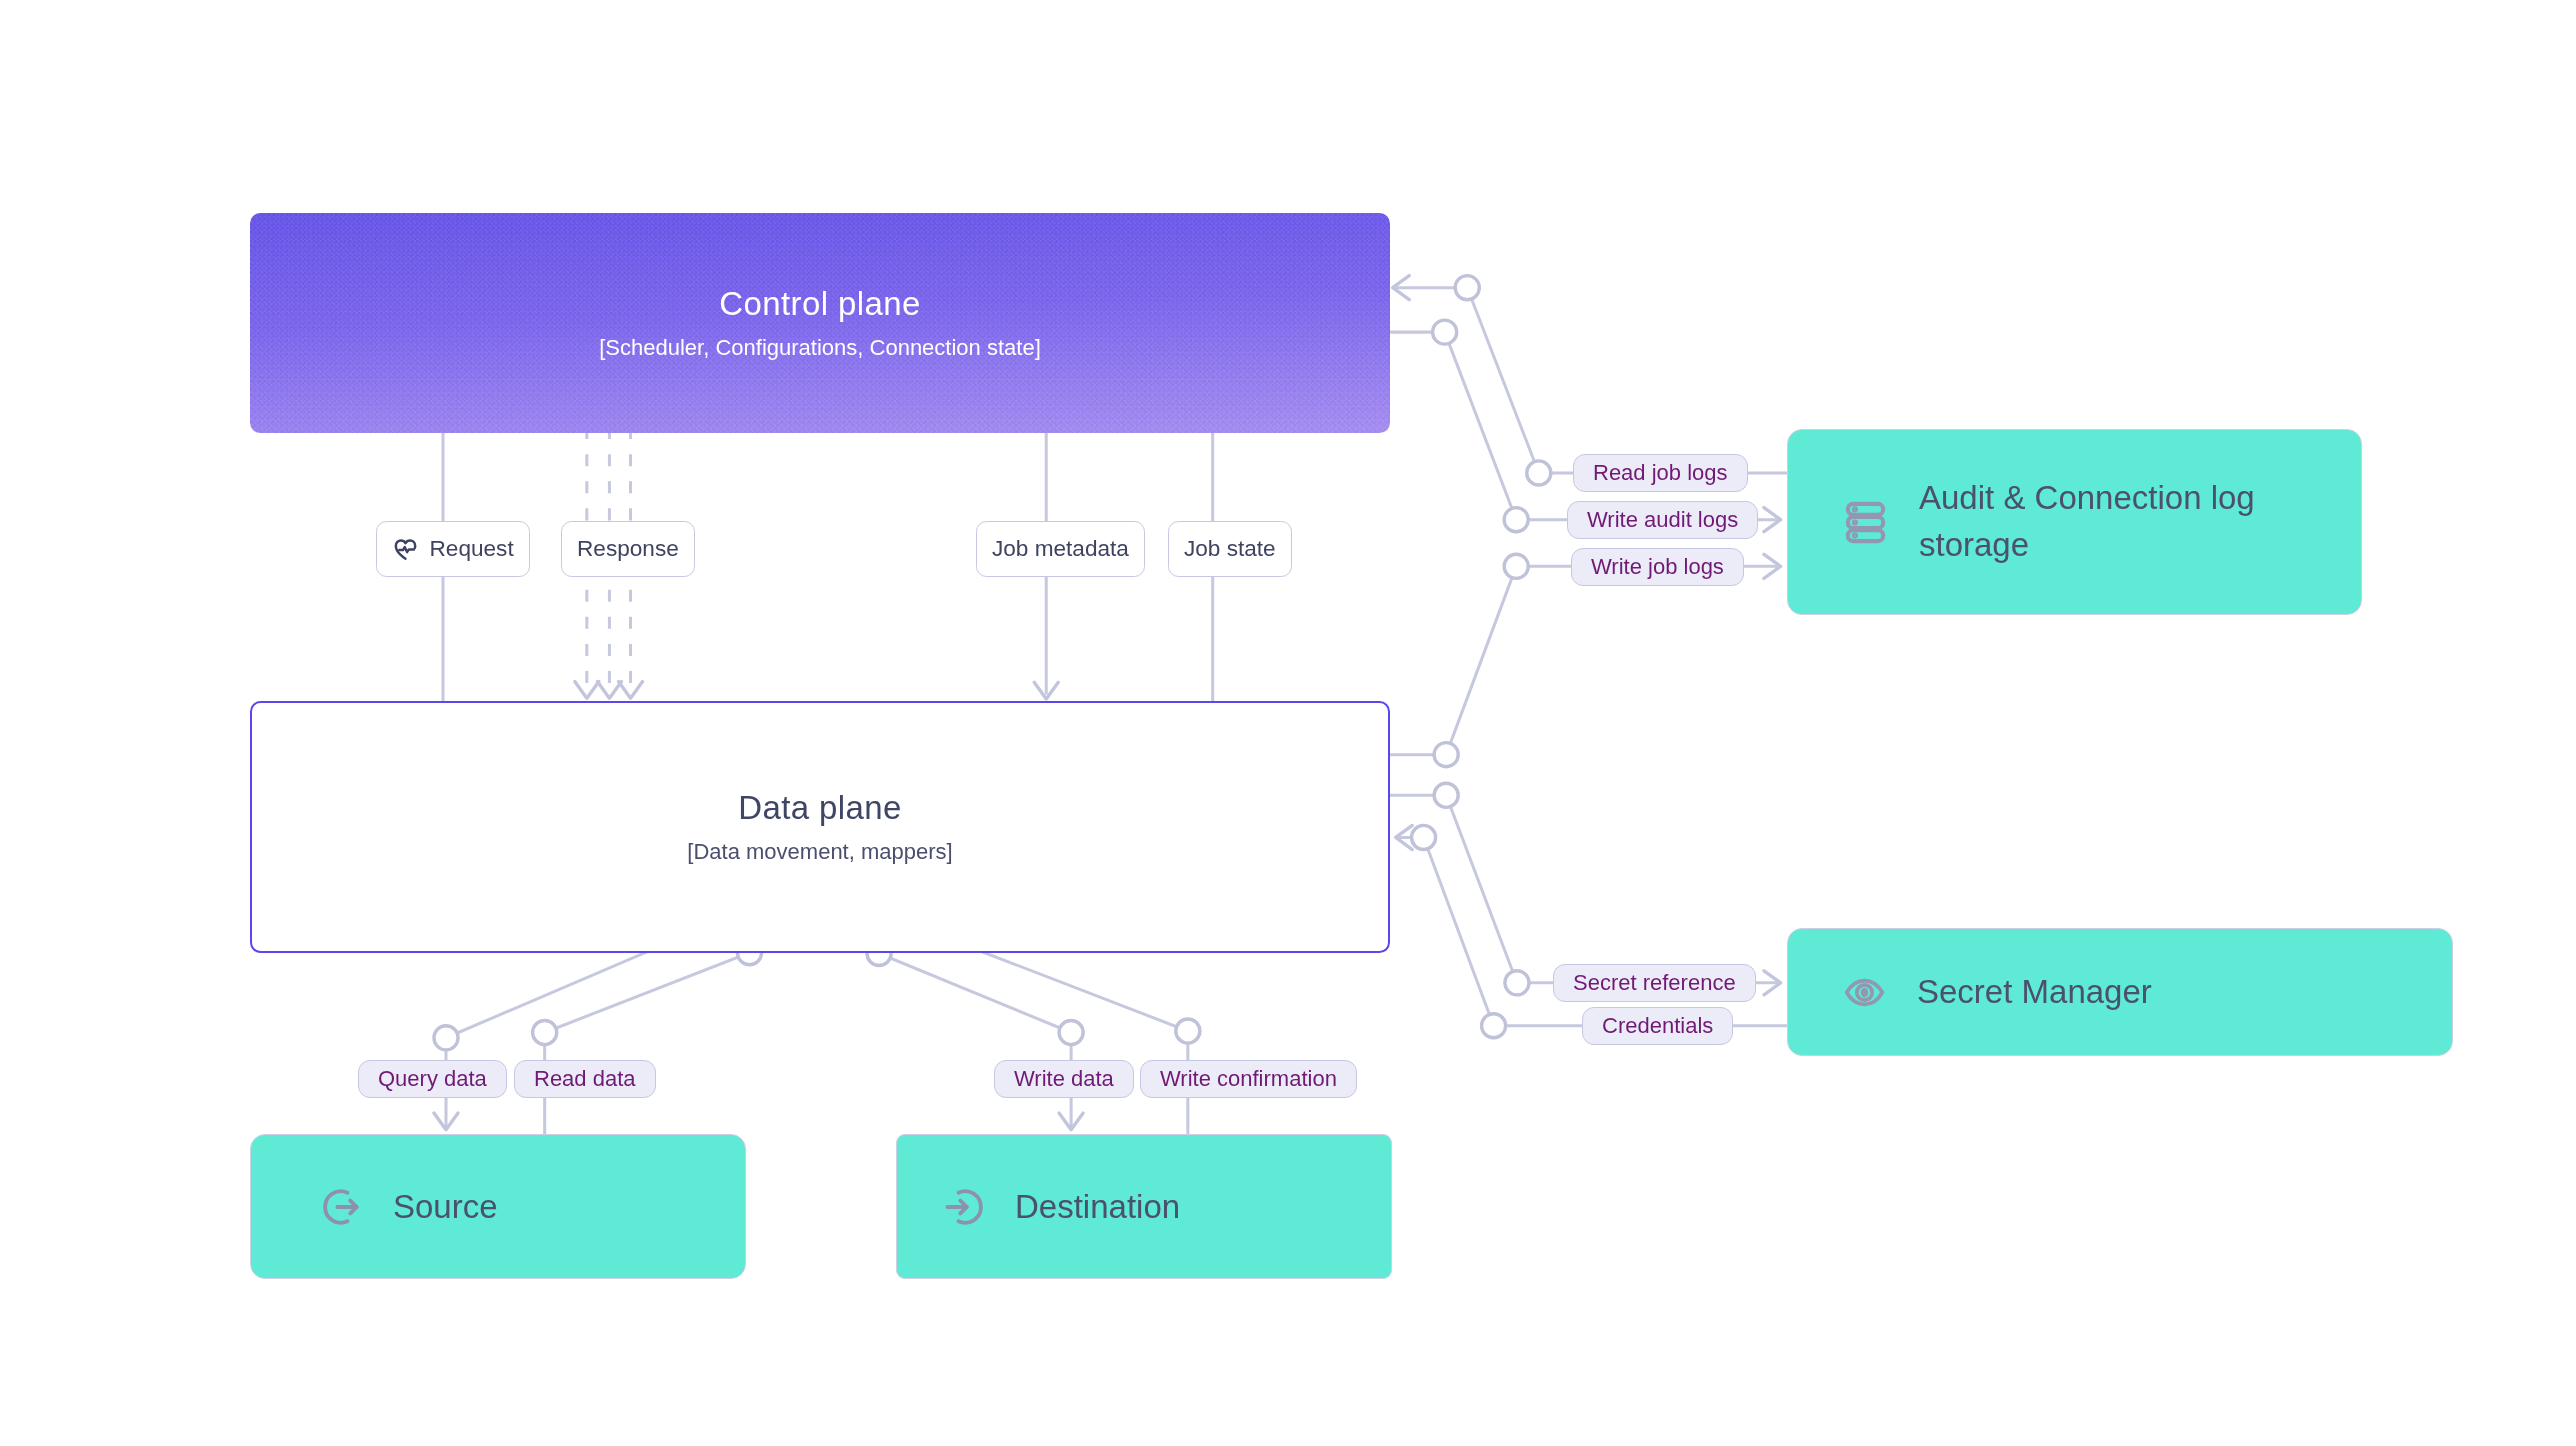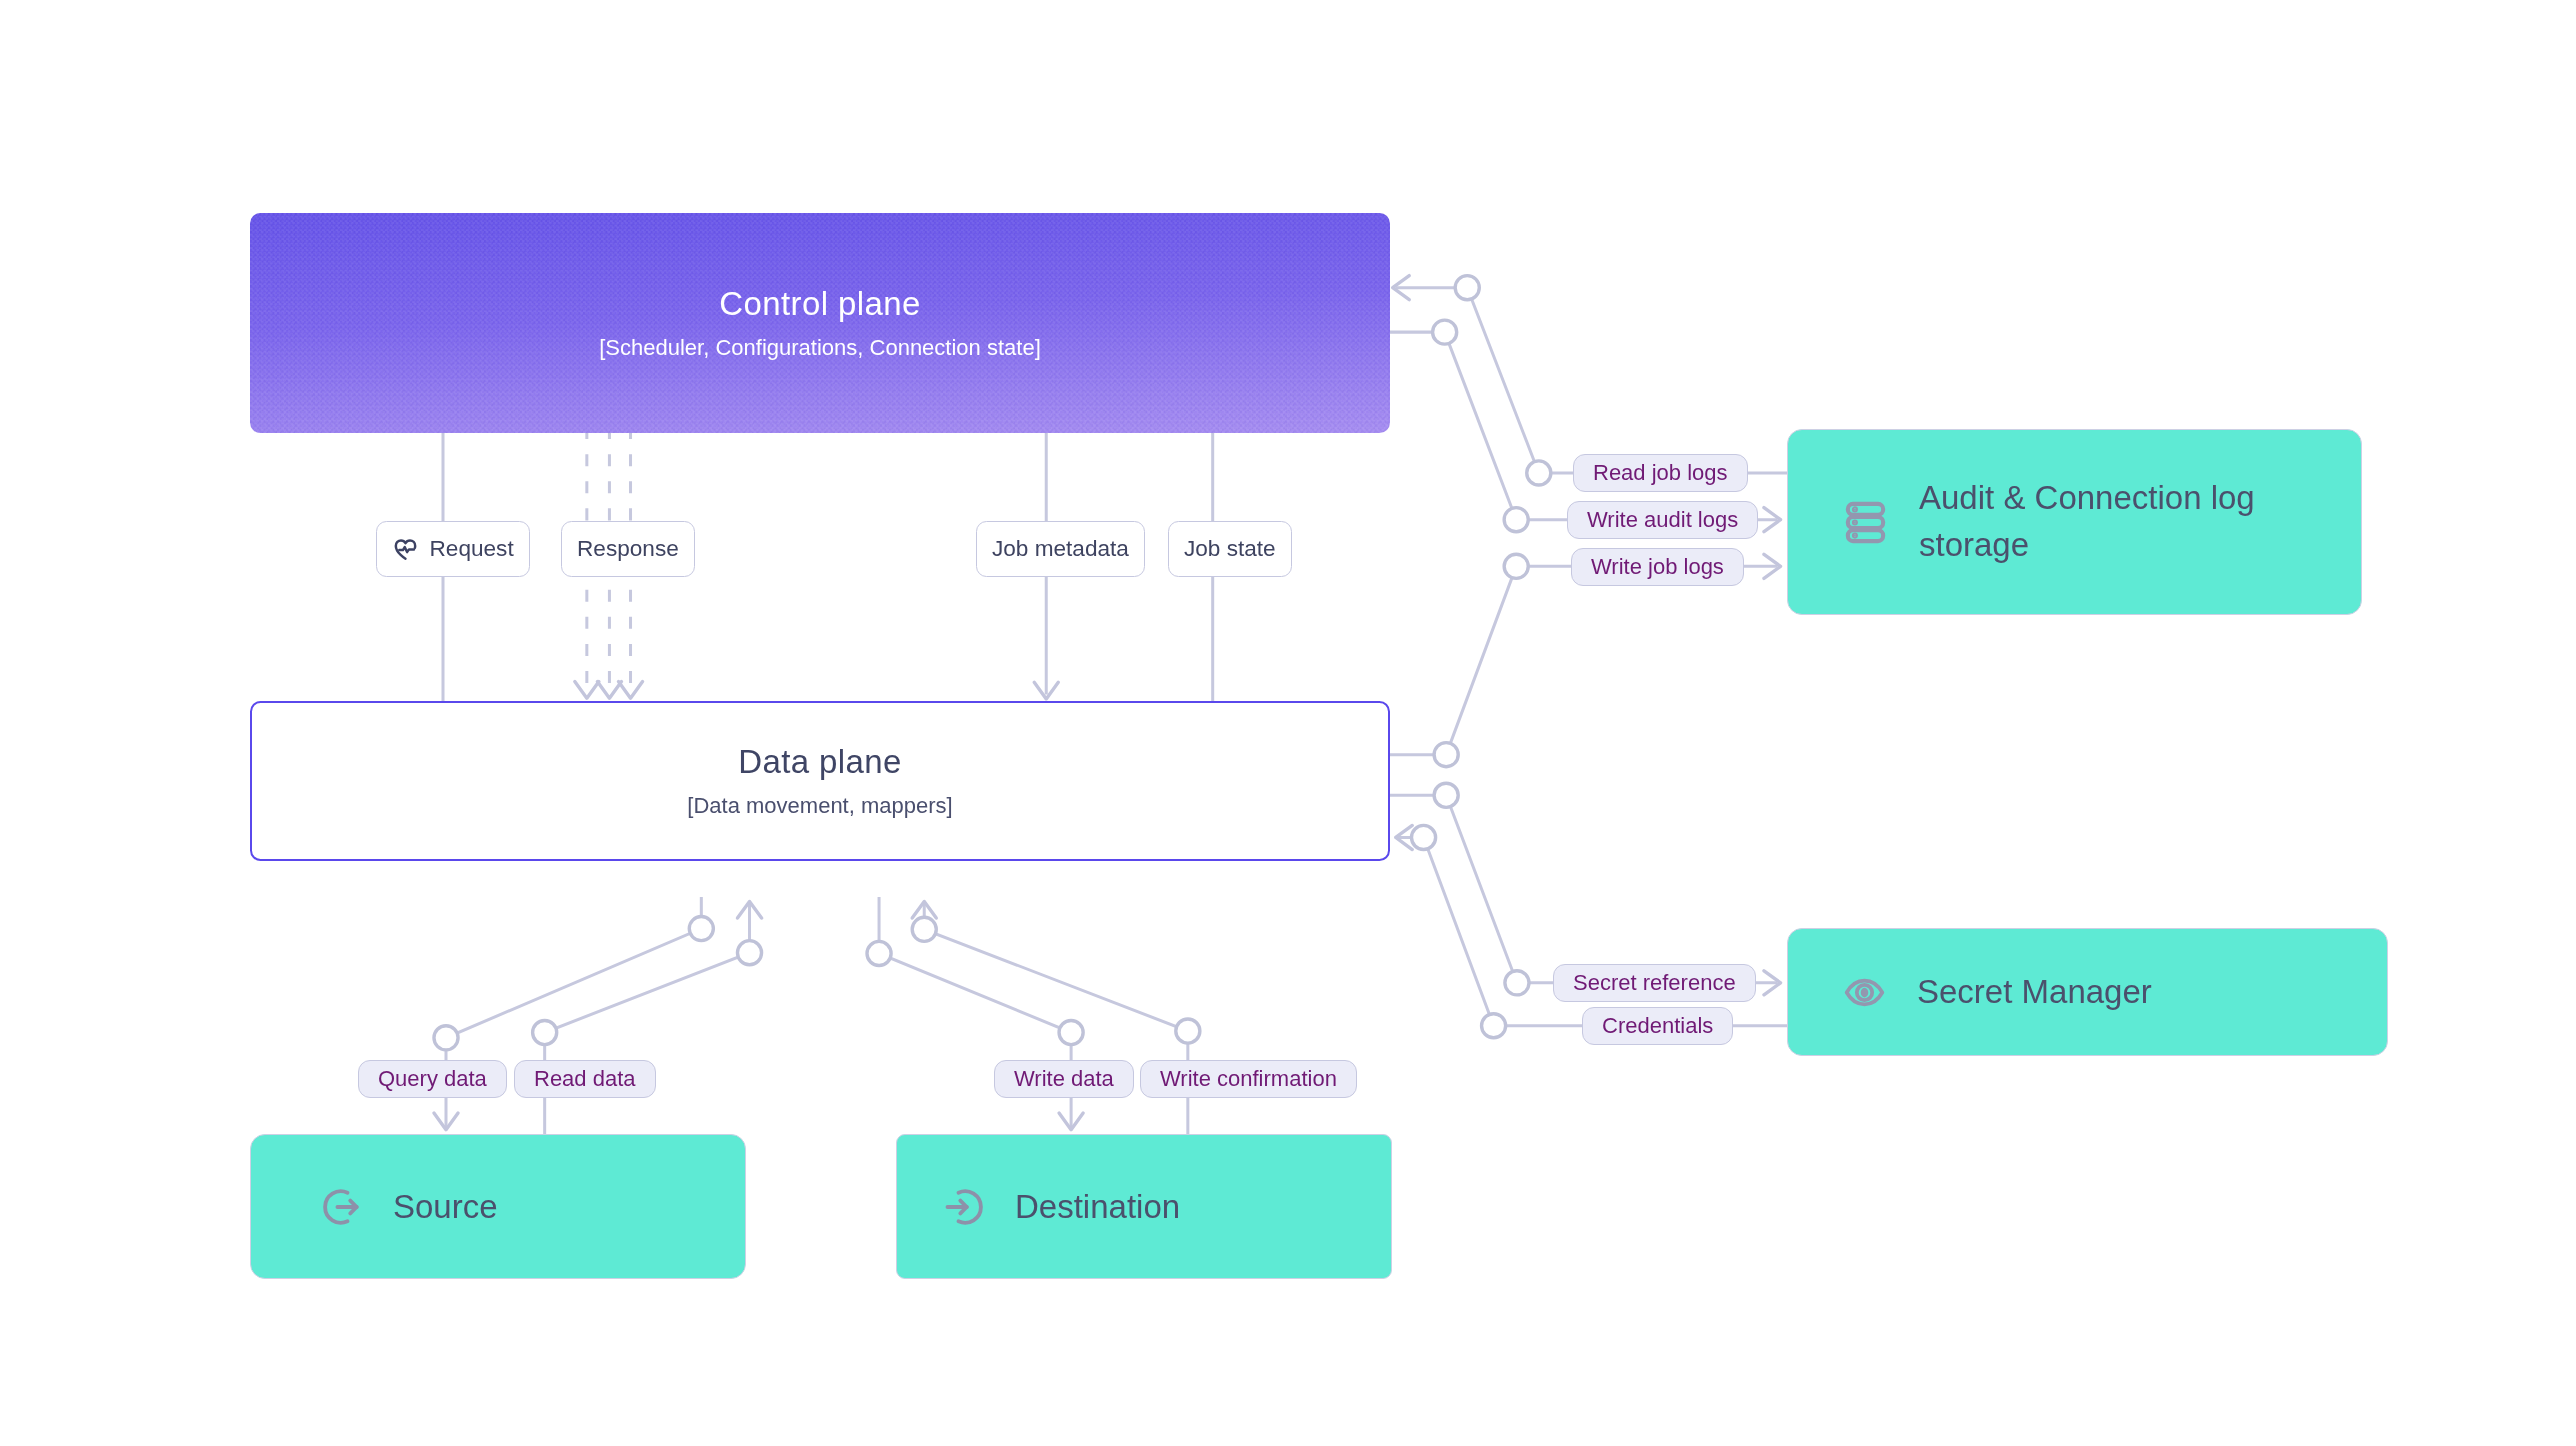--- a/index.html
+++ b/index.html
@@ -15,30 +15,30 @@
   .plane-title{font-size:33px;font-weight:500;letter-spacing:0.4px;}
   .plane-sub{font-size:22px;font-weight:400;}
 
   #control-plane{left:250px;top:213px;width:1140px;height:220px;border-radius:10.5px;
     background:
       repeating-conic-gradient(rgba(255,255,255,0.07) 0% 25%, rgba(0,0,0,0) 25% 50%),
       repeating-conic-gradient(rgba(40,20,180,0.06) 0% 25%, rgba(0,0,0,0) 25% 50%),
       linear-gradient(178deg,#6553e8 0%,#7a64ec 45%,#a78ef1 100%);
     background-size:4.5px 4.5px,6.8px 6.8px,100% 100%;
     display:flex;flex-direction:column;align-items:center;justify-content:center;gap:12px;color:#ffffff;}
-  #data-plane{left:250px;top:701px;width:1140px;height:160px;border-radius:10.5px;background:#ffffff;
+  #data-plane{left:250px;top:701px;width:1140px;height:252px;border-radius:10.5px;background:#ffffff;
     border:2.3px solid #5a48ec;display:flex;flex-direction:column;align-items:center;justify-content:center;
     gap:12px;color:#3f4565;}
   #data-plane .plane-sub{color:#4a4f6e;}
 
   .sys-box{background:#5eead4;border:1.9px solid #cdd0e4;border-radius:15px;display:flex;align-items:center;
     color:#4b506c;font-size:33px;font-weight:500;}
   #audit-box{left:1787px;top:429px;width:575px;height:186px;padding-left:54px;gap:30px;}
   #audit-box .sys-title{max-width:362px;line-height:1.42;}
-  #secret-box{left:1787px;top:928px;width:601px;height:128px;padding-left:54px;gap:30px;}
+  #secret-box{left:1787px;top:928px;width:666px;height:128px;padding-left:54px;gap:30px;}
   #source-box{left:250px;top:1134px;width:496px;height:145px;padding-left:69px;gap:29px;}
   #destination-box{left:896px;top:1134px;width:496px;height:145px;padding-left:45px;gap:29px;border-radius:9px;}
   .sys-icon{flex:0 0 auto;display:flex;}
 
   .wlabel{position:absolute;z-index:2;top:521px;height:56px;background:#ffffff;border:1.9px solid #c6c8e0;
     border-radius:10.5px;display:flex;align-items:center;gap:10.5px;padding:0 15px;box-sizing:border-box;
     font-size:22.6px;color:#3e4360;white-space:nowrap;margin-left:13px;}
   .pill{position:absolute;z-index:2;height:38px;background:#ebecf8;border:1.9px solid #c6c8e0;
     border-radius:12px;display:flex;align-items:center;padding:0 19px;box-sizing:border-box;
     font-size:22px;color:#701a75;white-space:nowrap;}

